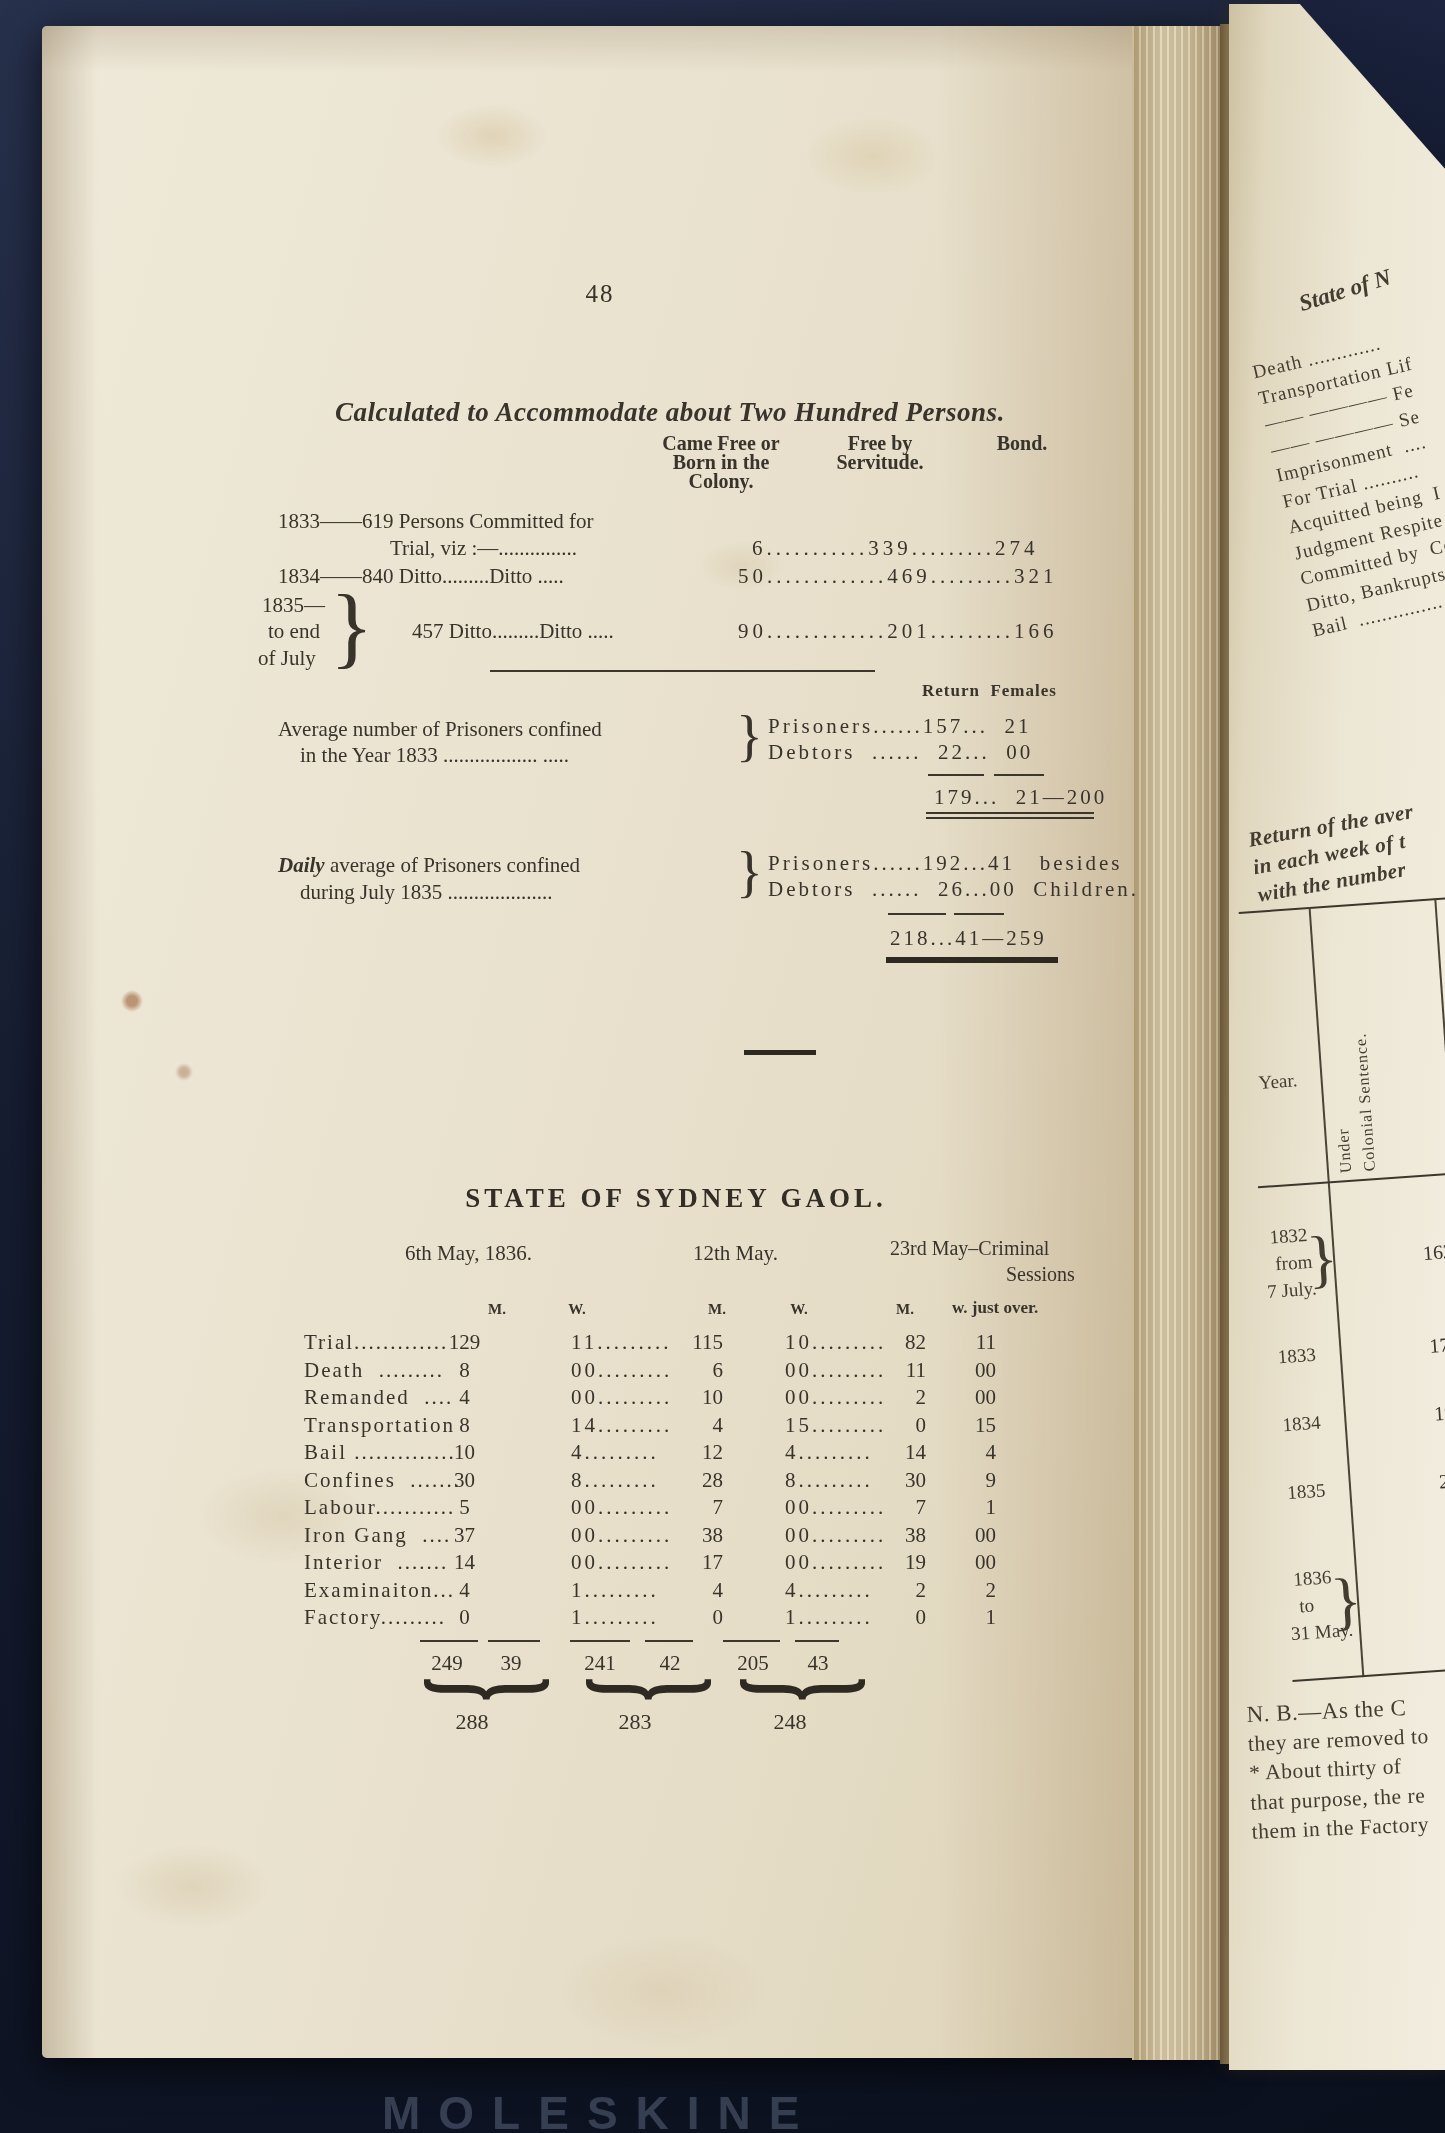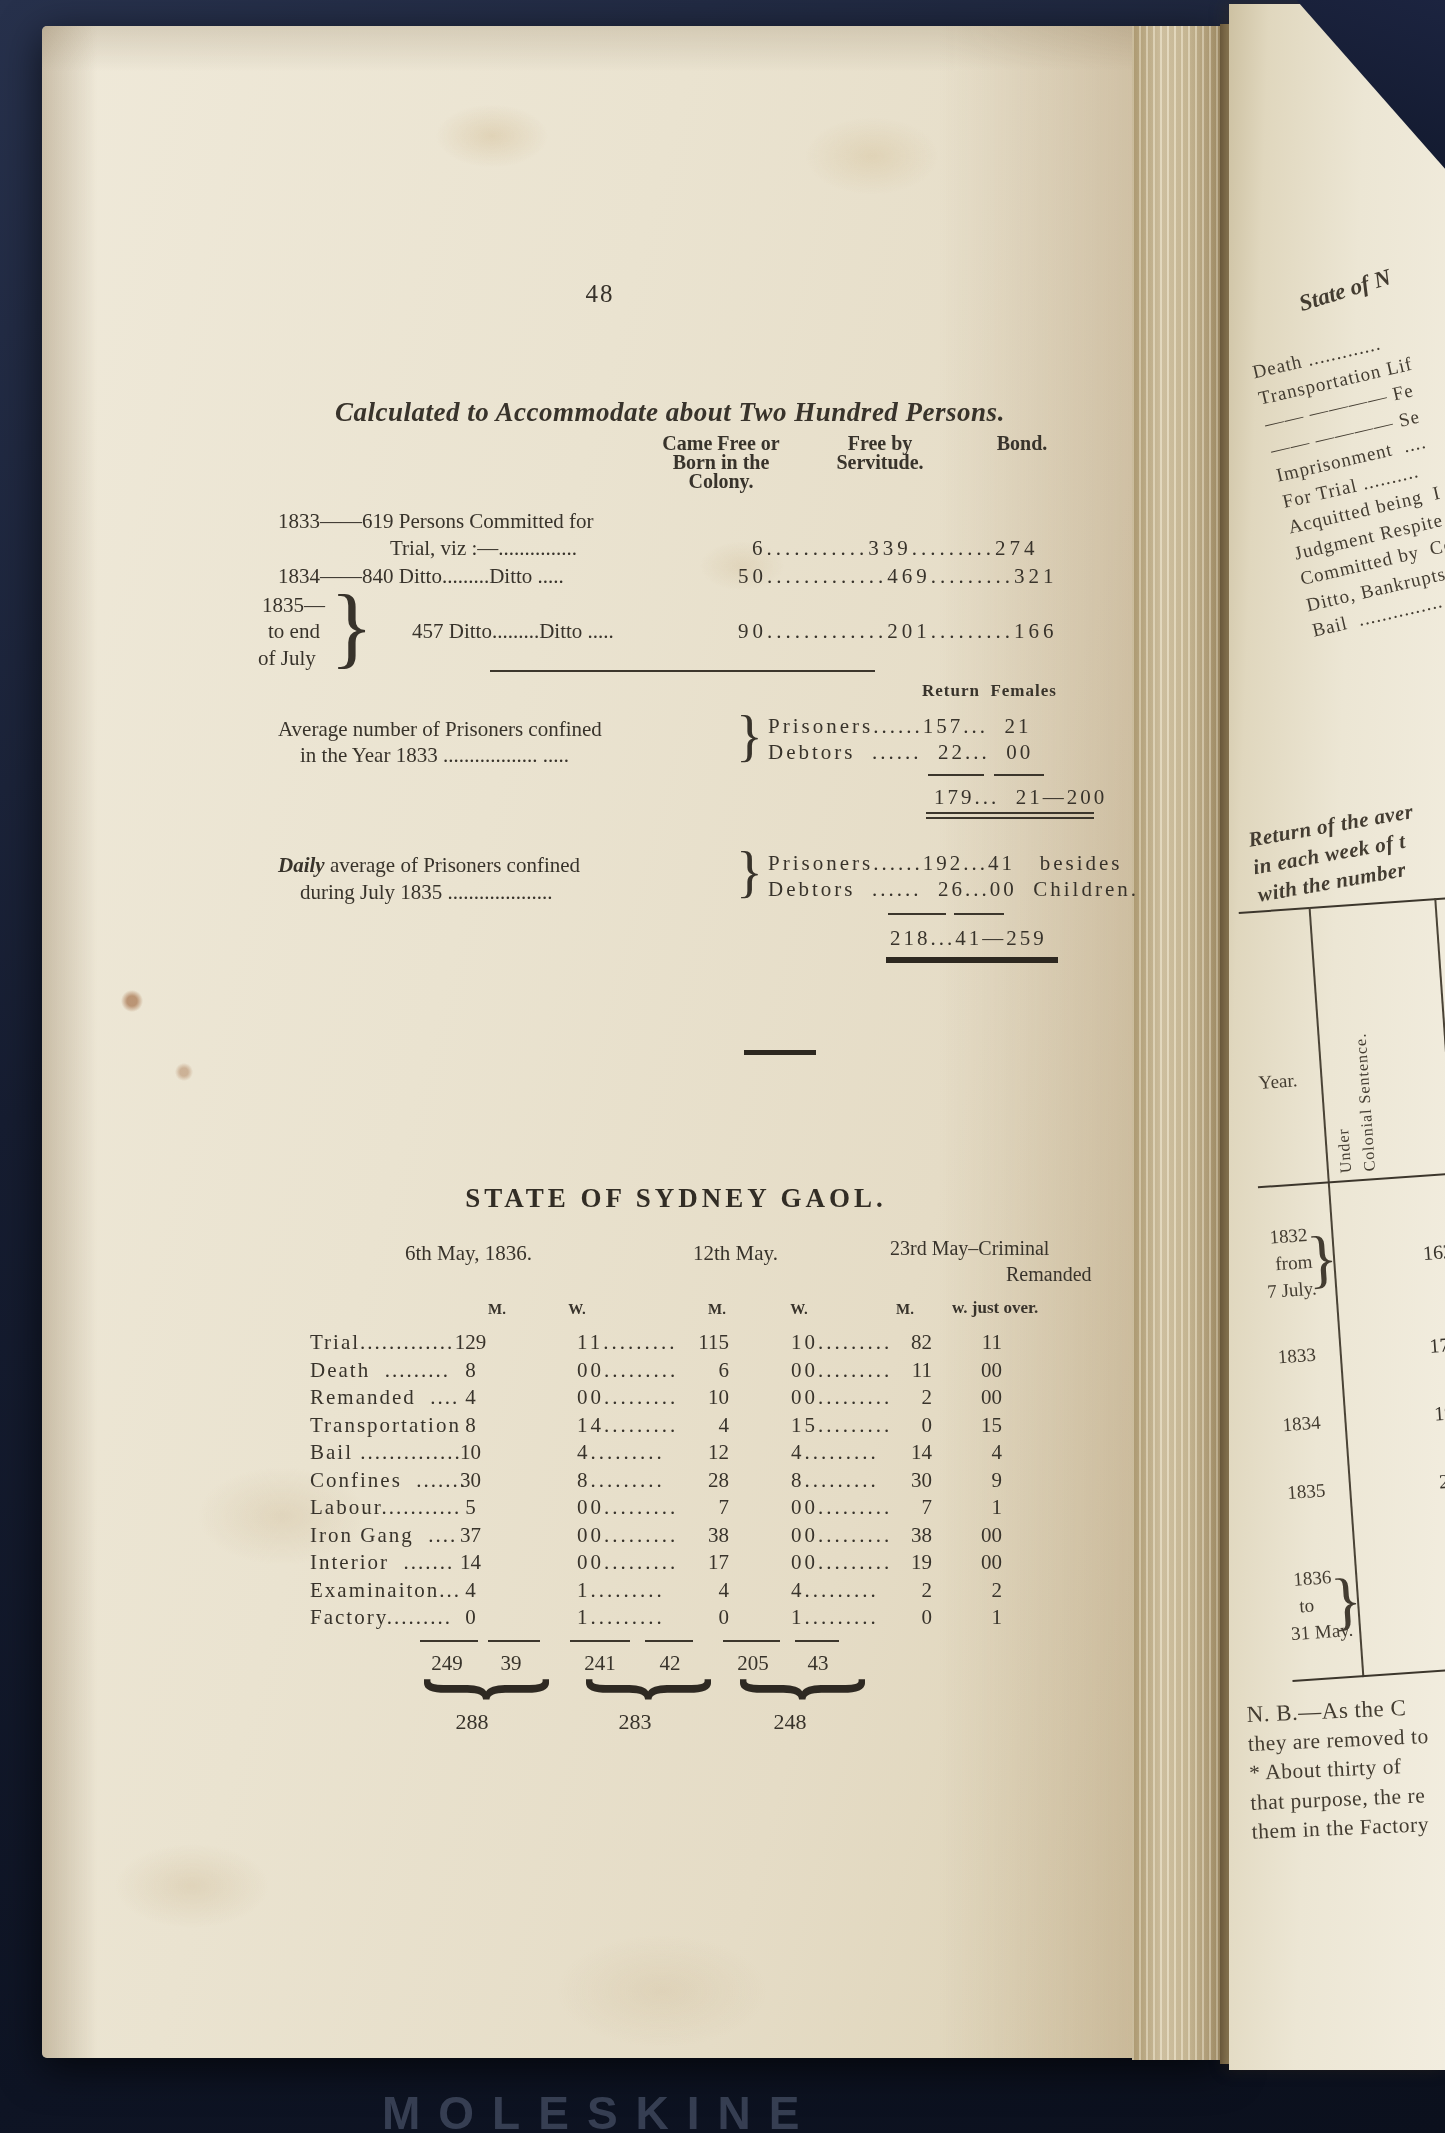--- a/index.html
+++ b/index.html
@@ -49,21 +49,21 @@
   .h-sub{font-size:27px;font-style:italic;font-weight:600;letter-spacing:.5px;}
   .colhead{font-size:20px;line-height:19px;font-weight:600;white-space:pre-line;}
   .mf{font-size:17px;font-weight:600;letter-spacing:1px;}
   .ybrace{font-size:90px;line-height:1;font-weight:300;}
   .sbrace{font-size:56px;line-height:1;font-weight:300;}
   .thick{position:absolute;height:6px;background:#2d2820;}
   .h2{font-size:27px;letter-spacing:4px;font-weight:700;color:#322d25;}
   .mwh{font-size:15px;font-weight:700;}
   .wjust{font-size:17px;font-weight:600;}
   
-  .t2row{position:absolute;left:12px;top:0;width:1324px;height:28px;}
+  .t2row{position:absolute;left:6px;top:0;width:1324px;height:28px;}
   .t2c{position:absolute;font-size:21px;white-space:pre;}
   .c-label{left:298px;letter-spacing:2px;}
   .c-m1{left:410px;width:97px;text-align:center;}
   .c-w1{left:565px;letter-spacing:3px;}
   .c-m2{left:620px;width:97px;text-align:right;}
   .c-w2{left:779px;letter-spacing:3px;}
   .c-m3{left:823px;width:97px;text-align:right;}
   .c-w3{left:938px;width:52px;text-align:right;}
   .tot{font-size:21px;}
   .sum{font-size:22px;}
@@ -142,21 +142,21 @@
   <div class="rule" style="left:954px;top:913px;width:50px;"></div>
   <div class="t lead3" style="left:890px;top:925px;">218...41—259</div>
   <div class="thick" style="left:886px;top:957px;width:172px;"></div>
 
   <div class="thick" style="left:744px;top:1050px;width:72px;height:5px;"></div>
 
   <div class="t ctr h2" style="left:420px;top:1182px;width:512px;">STATE OF SYDNEY GAOL.</div>
   <div class="t" style="left:405px;top:1240px;">6th May, 1836.</div>
   <div class="t" style="left:693px;top:1240px;">12th May.</div>
   <div class="t" style="left:890px;top:1236px;font-size:20px;">23rd May–Criminal</div>
-  <div class="t" style="left:1006px;top:1262px;font-size:20px;">Remanded</div>
+  <div class="t" style="left:1006px;top:1262px;font-size:20px;">Sessions</div>
   <div class="t ctr mwh" style="left:482px;top:1300px;width:30px;">M.</div>
   <div class="t ctr mwh" style="left:562px;top:1300px;width:30px;">W.</div>
   <div class="t ctr mwh" style="left:702px;top:1300px;width:30px;">M.</div>
   <div class="t ctr mwh" style="left:784px;top:1300px;width:30px;">W.</div>
   <div class="t ctr mwh" style="left:890px;top:1300px;width:30px;">M.</div>
   <div class="t wjust" style="left:952px;top:1297px;">w. just over.</div>
 
   <div id="t2rows">
       <div class="t2row" style="top: 1330px;">
         <span class="t2c c-label">Trial.............</span>

